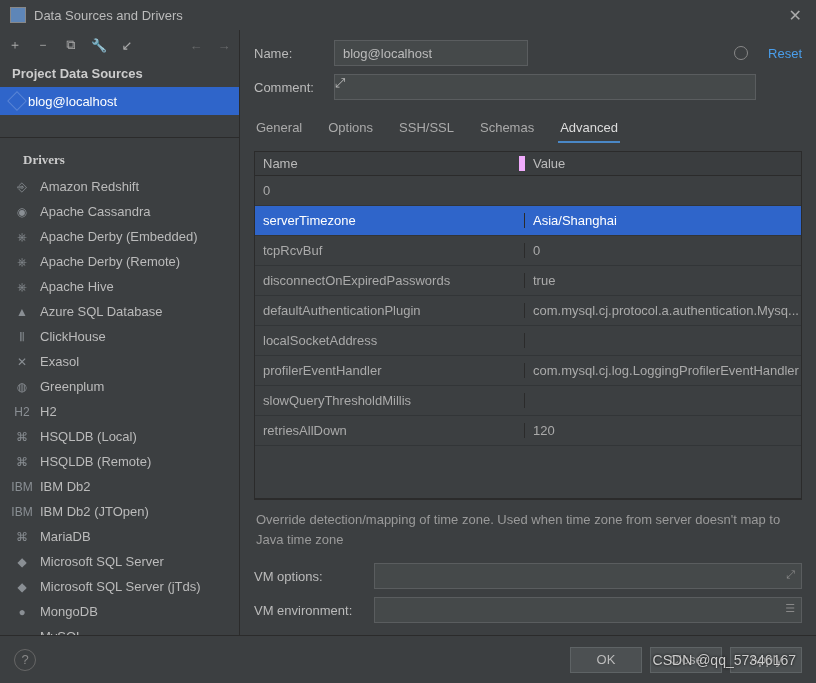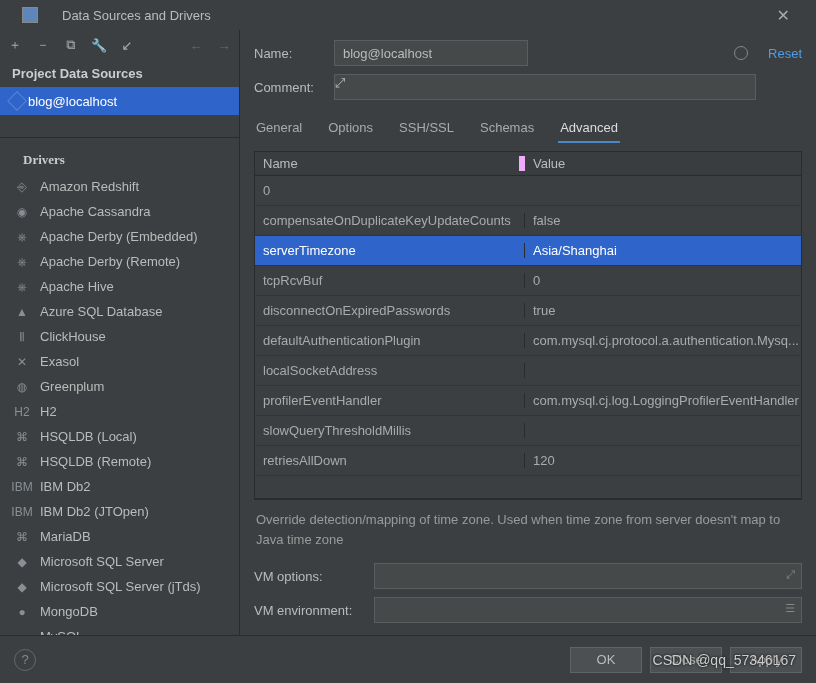--- a/index.html
+++ b/index.html
@@ -1,18 +1,18 @@
 <!DOCTYPE html>
 <html><head>
 <meta charset="utf-8">
 <style>
   * { box-sizing: border-box; margin: 0; padding: 0; font-family: "Segoe UI", Arial, sans-serif; font-size: 13px; }
   body { background: #3c3f41; color: #bbbbbb; width: 816px; height: 683px; overflow: hidden; }
   .window { width: 816px; height: 683px; display: flex; flex-direction: column; background: #3c3f41; }
-  .titlebar { height: 30px; display: flex; align-items: center; padding: 0 22px; background: #3c3f41; gap: 16px; }
+  .titlebar { height: 30px; display: flex; align-items: center; padding: 0 10px; background: #3c3f41; }
   .titlebar .app-icon { width: 16px; height: 16px; background: #5e86b8; display: inline-block; margin-right: 8px; border:1px solid #888; }
   .titlebar .title { flex: 1; color: #bbb; }
   .titlebar .close { color: #aaa; font-size: 16px; cursor: pointer; padding: 0 4px; }
   .body { flex: 1; display: flex; overflow: hidden; }
   .sidebar { width: 240px; background: #3c3f41; border-right: 1px solid #2b2b2b; display: flex; flex-direction: column; }
   .toolbar { height: 30px; display: flex; align-items: center; padding: 0 6px; gap: 10px; color: #aaa; }
   .tool-sep { flex:1; }
   .tool { cursor: pointer; width:18px; text-align:center; }
   .section-hdr { font-weight: bold; color: #ccc; padding: 6px 10px 6px 12px; }
   .ds-list { }
@@ -192,24 +192,20 @@
 
       <div class="grid">
         <div class="grid-hdr">
           <div class="col-name">Name</div>
           <div class="col-val">Value</div>
         </div>
         <div class="grid-body" id="grid-body">
             <div class="row">
               <div class="c2">0</div>
             </div>
-            <div class="row">
-              <div class="c1">compensateOnDuplicateKeyUpdateCounts</div>
-              <div class="c2">false</div>
-            </div>
             <div class="row sel">
               <div class="c1">serverTimezone</div>
               <div class="c2">Asia/Shanghai</div>
             </div>
             <div class="row">
               <div class="c1">tcpRcvBuf</div>
               <div class="c2">0</div>
             </div>
             <div class="row">
               <div class="c1">disconnectOnExpiredPasswords</div>

